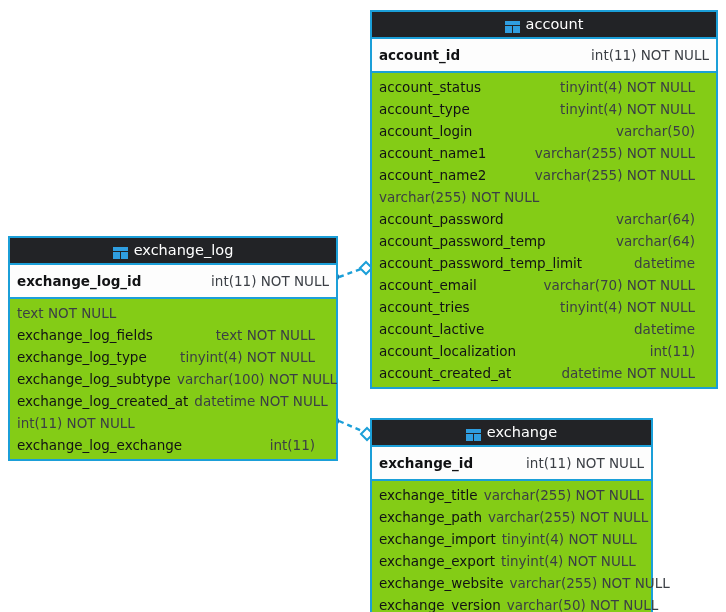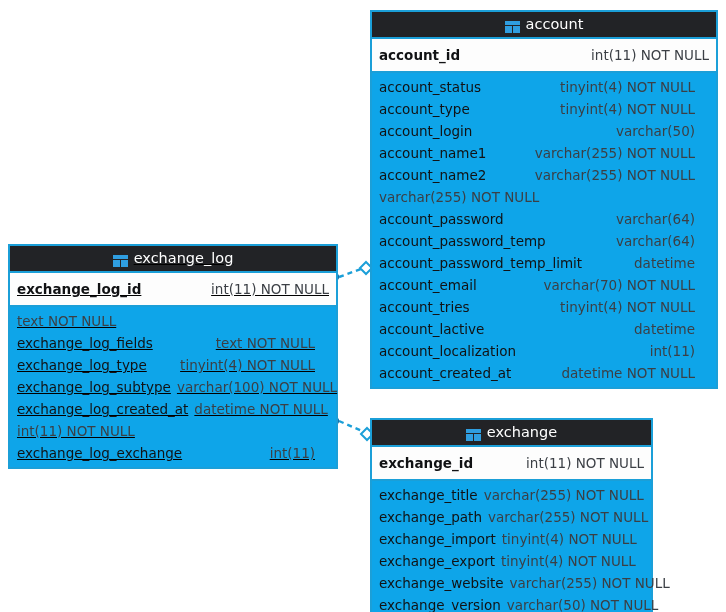--- a/index.html
+++ b/index.html
@@ -27,21 +27,21 @@
     width: 726px; height: 612px;
     overflow: visible;
     pointer-events: none;
   }
 
   
   .entity {
     position: absolute;
     box-sizing: border-box;
     border: 2px solid #1b9fd8;
-    background: #0ea5e9;
+    background: #84cc16;
     box-shadow: 0 0 0 0 transparent;
   }
   .entity-header {
     background: #222326;
     color: #ffffff;
     height: 25px;
     display: flex;
     align-items: center;
     justify-content: center;
     gap: 6px;
@@ -91,21 +91,21 @@
     font-size: 13.5px;
     color: #111214;
     box-sizing: border-box;
     white-space: nowrap;
   }
   .field-row .col-name { padding-right: 6px; }
   .field-row .col-type { color: #3b3f45; }
 
   
   #entity-account      { left: 370px; top: 10px;  width: 348px; }
-  #entity-exchange-log { left: 8px;   top: 244px; width: 330px; text-decoration: underline; }
+  #entity-exchange-log { left: 8px;   top: 236px; width: 330px; }
   #entity-exchange     { left: 370px; top: 408px; width: 283px; margin-top: 10px; }
 </style>
 </head>
 <body>
 
 <div id="diagram-canvas">
 
   <svg id="relationship-layer" viewBox="0 0 726 612" xmlns="http://www.w3.org/2000/svg">
 
     <g>

